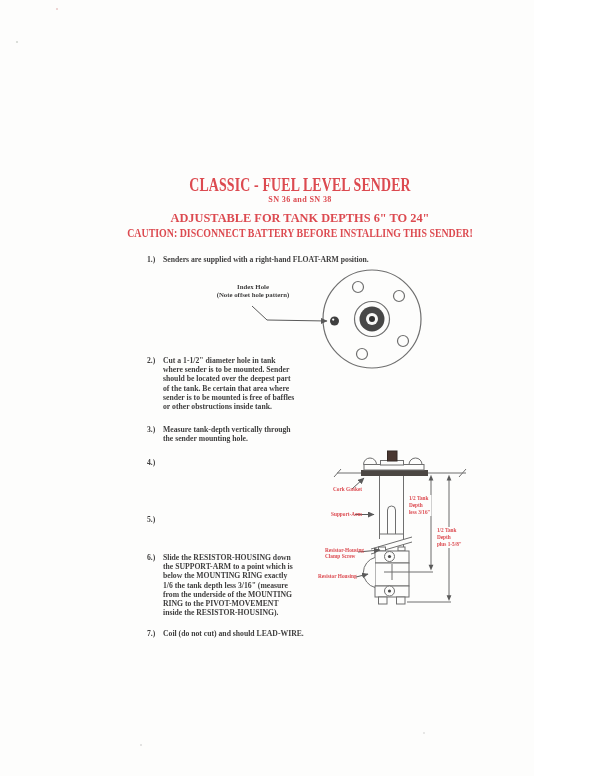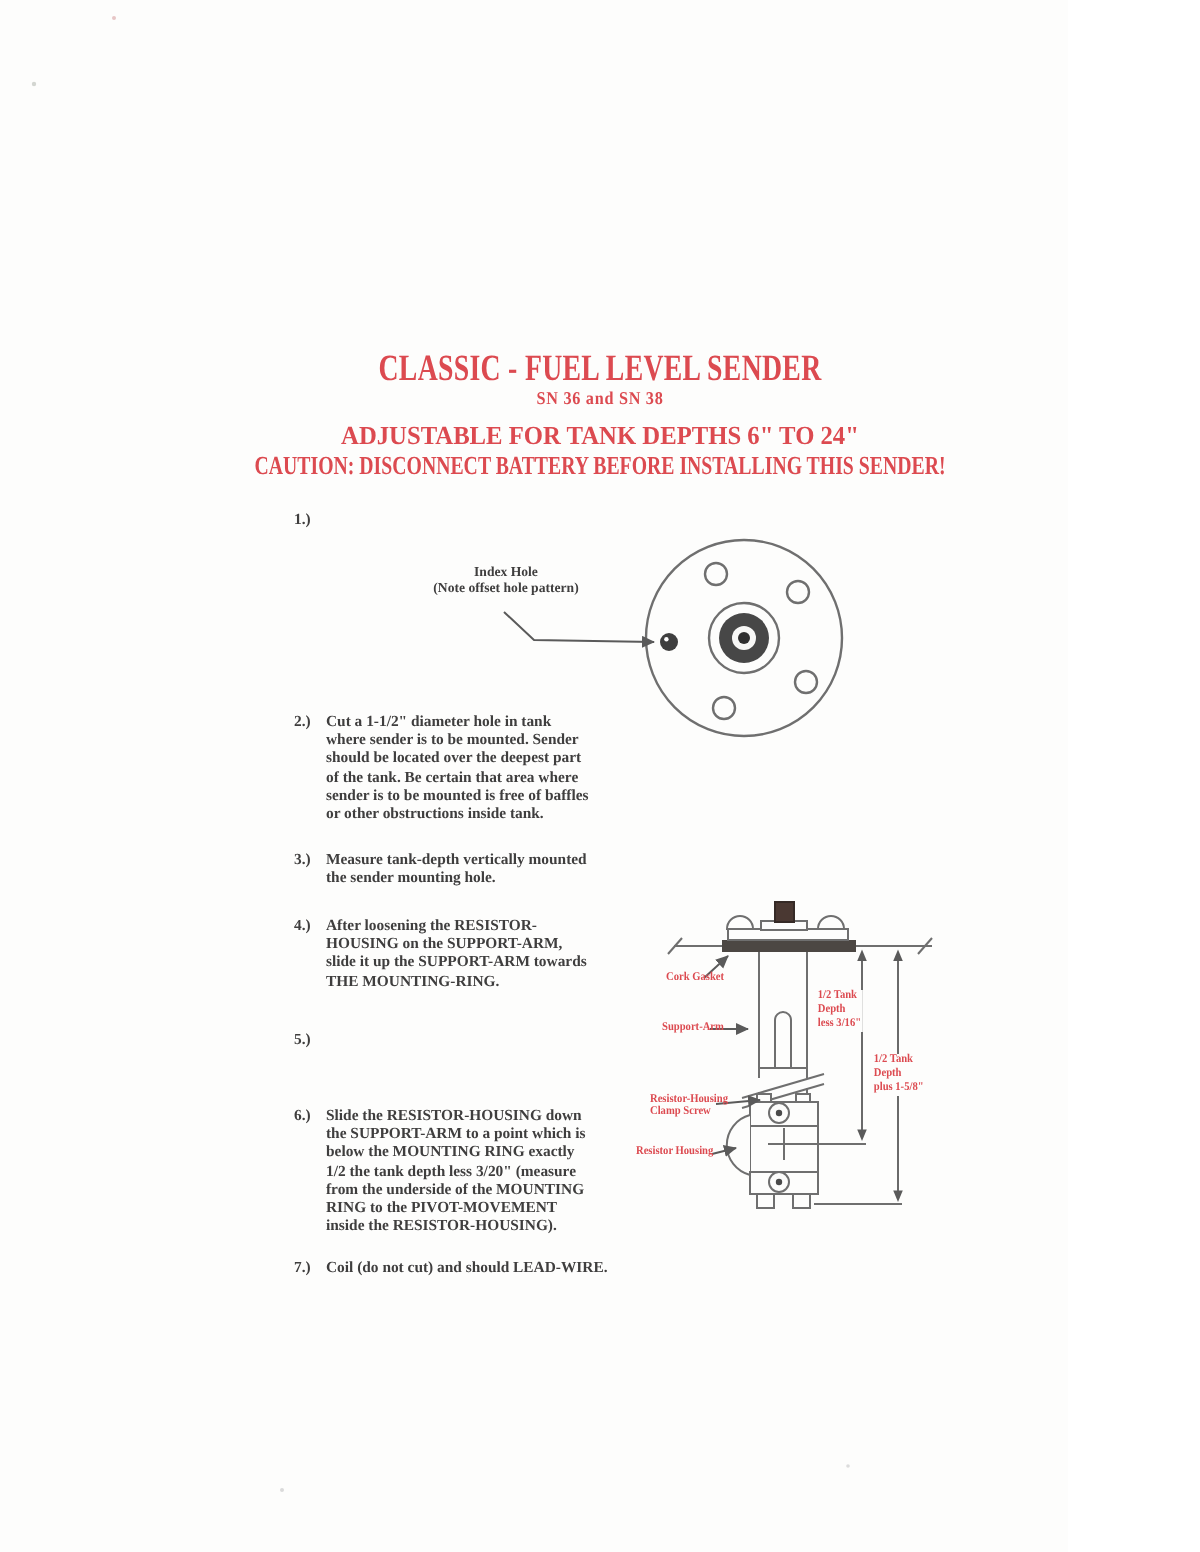--- a/index.html
+++ b/index.html
@@ -147,51 +147,48 @@
   <div class="dlabel" style="left:318px;top:573px">Resistor Housing</div>
   <div class="dlabel dim" style="left:408px;top:495px">1/2 Tank
 Depth
 less 3/16"</div>
   <div class="dlabel dim" style="left:436px;top:527px">1/2 Tank
 Depth
 plus 1-5/8"</div>
 
   <div class="step" style="top:255px">
     <span class="step-num">1.)</span>
+    <div class="step-text">Senders are supplied with a right-hand FLOAT-ARM position.</div>
   </div>
   <div class="step" style="top:356px">
     <span class="step-num">2.)</span>
     <div class="step-text">Cut a 1-1/2" diameter hole in tank
 where sender is to be mounted. Sender
 should be located over the deepest part
 of the tank. Be certain that area where
 sender is to be mounted is free of baffles
 or other obstructions inside tank.</div>
   </div>
   <div class="step" style="top:425px">
     <span class="step-num">3.)</span>
-    <div class="step-text">Measure tank-depth vertically mounted
+    <div class="step-text">Measure tank-depth vertically through
 the sender mounting hole.</div>
   </div>
   <div class="step" style="top:458px">
     <span class="step-num">4.)</span>
-    <div class="step-text">After loosening the RESISTOR-
-HOUSING on the SUPPORT-ARM,
-slide it up the SUPPORT-ARM towards
-THE MOUNTING-RING.</div>
   </div>
   <div class="step" style="top:515px">
     <span class="step-num">5.)</span>
   </div>
   <div class="step" style="top:553px">
     <span class="step-num">6.)</span>
     <div class="step-text">Slide the RESISTOR-HOUSING down
 the SUPPORT-ARM to a point which is
 below the MOUNTING RING exactly
-1/2 the tank depth less 3/20" (measure
+1/6 the tank depth less 3/16" (measure
 from the underside of the MOUNTING
 RING to the PIVOT-MOVEMENT
 inside the RESISTOR-HOUSING).</div>
   </div>
   <div class="step" style="top:629px">
     <span class="step-num">7.)</span>
     <div class="step-text">Coil (do not cut) and should LEAD-WIRE.</div>
   </div>
 
 </div>

